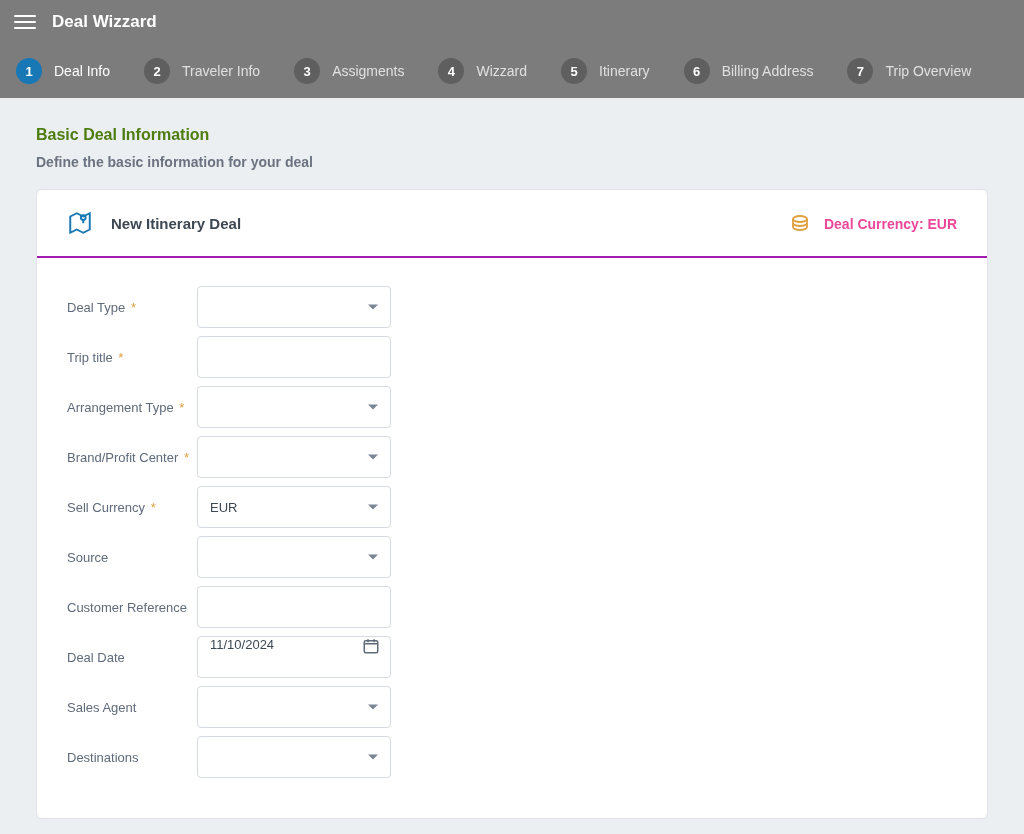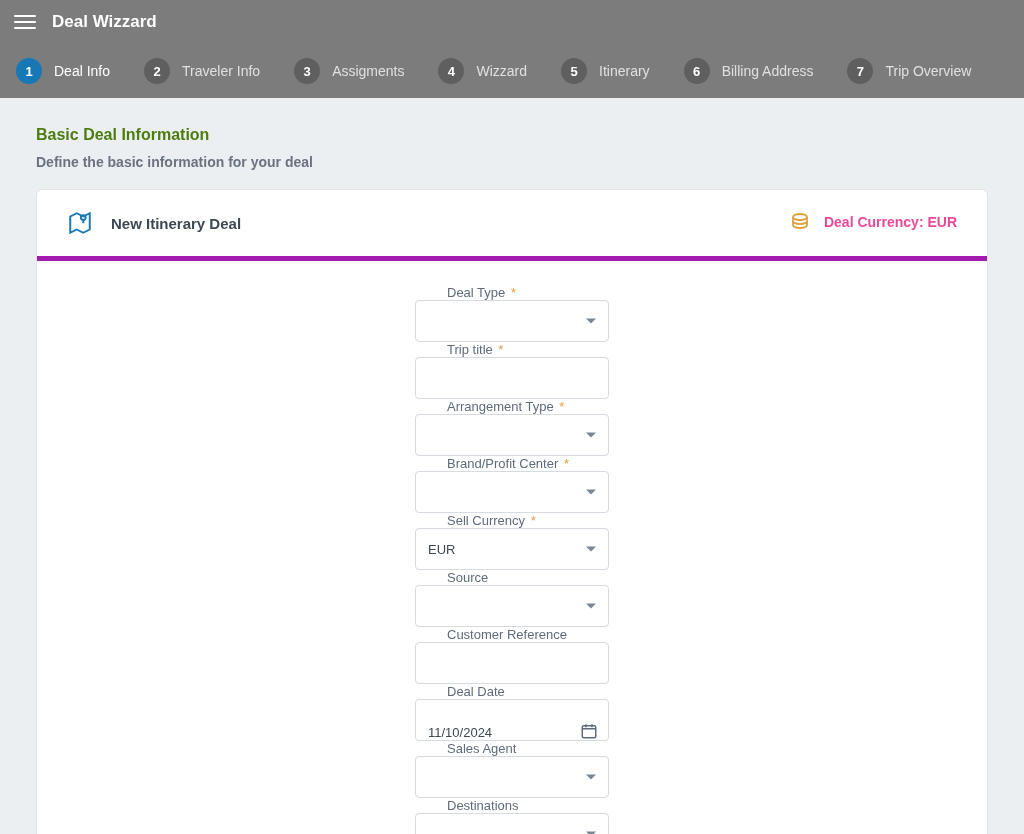--- a/index.html
+++ b/index.html
@@ -45,52 +45,52 @@
   .section-title { font-size: 16px; font-weight: 700; color: #4d7c0f; margin-bottom: 10px; }
   .section-subtitle { font-size: 14px; color: #6b7280; margin-bottom: 19px; font-weight: bold; }
 
   .card {
     background: #fff;
     border: 1px solid #e0e4e8;
     border-radius: 6px;
     overflow: hidden;
   }
   .card-header {
-    display: flex; align-items: flex-start; justify-content: space-between;
+    display: flex; align-items: flex-end; justify-content: space-between;
     padding: 20px 30px;
-    border-bottom: 5px solid #a21caf;
+    border-bottom: 2px solid #a21caf;
   }
   .card-header-left { display: flex; align-items: center; gap: 18px; }
   .card-title { font-size: 15px; font-weight: 700; color: #3d4852; }
   .card-header-right { display: flex; align-items: center; gap: 12px; }
   .currency-label { font-size: 14px; font-weight: 600; color: #ec4899; }
 
   .form { padding: 24px 30px 36px; }
-  .form-row { display: flex; align-items: center; min-height: 50px; flex-direction: column; }
+  .form-row { display: flex; align-items: center; min-height: 50px; }
   .form-label { width: 130px; font-size: 13px; color: #5f6b7a; font-weight: 500; }
   .req { color: #e0a040; margin-left: 2px; }
   .form-control {
     width: 194px; height: 42px;
     border: 1px solid #d6dbe1; border-radius: 4px;
     background: #fff;
     font-size: 13px; color: #3d4852;
     padding: 0 36px 0 12px;
     position: relative;
   }
   .select { cursor: pointer; display:flex; align-items:center;}
   .select .caret {
     position: absolute; right: 12px; top: 50%; transform: translateY(-50%);
     width: 0; height: 0; border-left: 5px solid transparent; border-right: 5px solid transparent;
     border-top: 5px solid #7a8694;
   }
   .form-control input[type="text"] {
     border: none; outline: none; width: 100%; height: 100%; font-size: 13px; color: #3d4852; background: transparent;
   }
   .text-wrap { padding: 0 12px; display:flex; align-items:center;}
-  .date-wrap { display:flex; align-items:flex-end; justify-content:space-between; padding:0 10px 0 12px;}
+  .date-wrap { display:flex; align-items:flex-start; justify-content:space-between; padding:0 10px 0 12px;}
   .date-wrap .cal-icon { width:18px; height:18px; }
 
   .icon-svg { display:block; }
 </style>
 </head>
 <body>
 
 <div class="topbar">
   <div class="topbar-row1">
     <div class="menu-icon">

